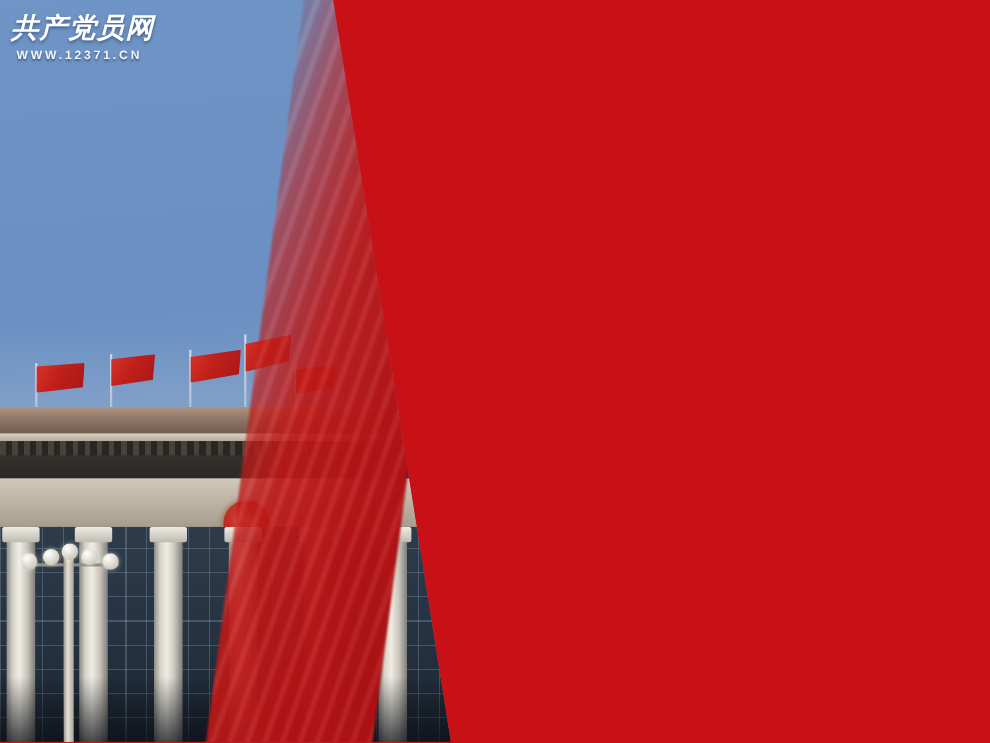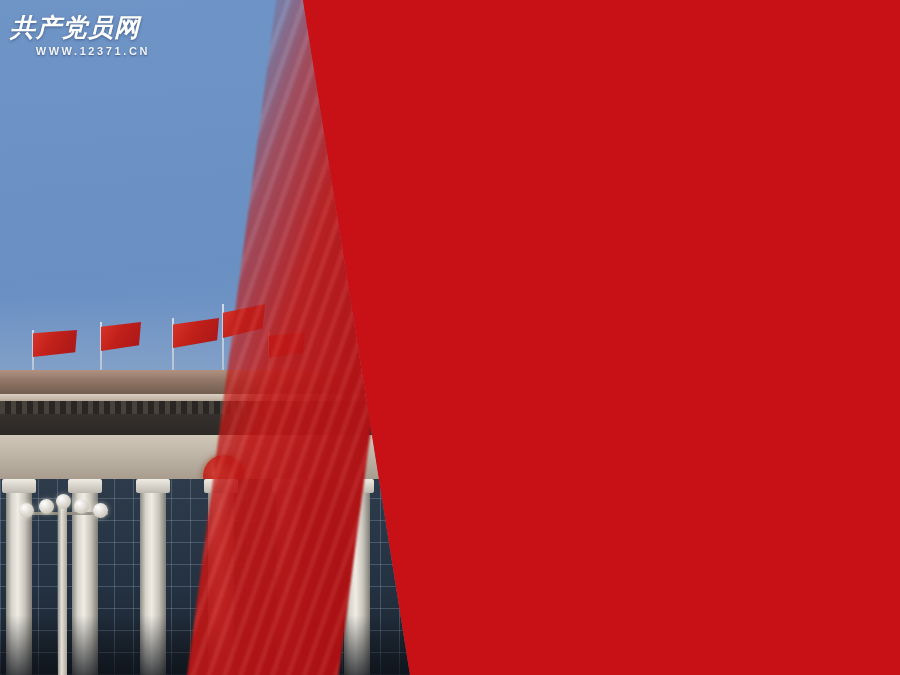--- a/index.html
+++ b/index.html
@@ -174,33 +174,32 @@
     position:absolute; left:10px; top:14px;
     width:140px;
   }
   .logo-mark {
     color:#ffffff;
     font-size:25px;
     line-height:27px;
     font-weight:700;
     font-style:italic;
     letter-spacing:1px;
-    font-family:Liberation Serif, serif;
+    font-family:Liberation Mono, monospace;
     text-shadow:0 1px 3px rgba(30,50,90,.55);
     white-space:nowrap;
   }
   .logo-url {
     color:#f2f5f9;
     font-size:11px;
     letter-spacing:2.6px;
     font-weight:700;
     margin-top:4px;
     margin-left:5px;
     text-shadow:0 1px 2px rgba(30,50,90,.6);
-    text-align:right;
   }
 </style>
 </head>
 <body>
 
 <div class="poster">
 
   <div class="photo-pane">
     <div class="sky"></div>
     <div class="sky-haze"></div>

